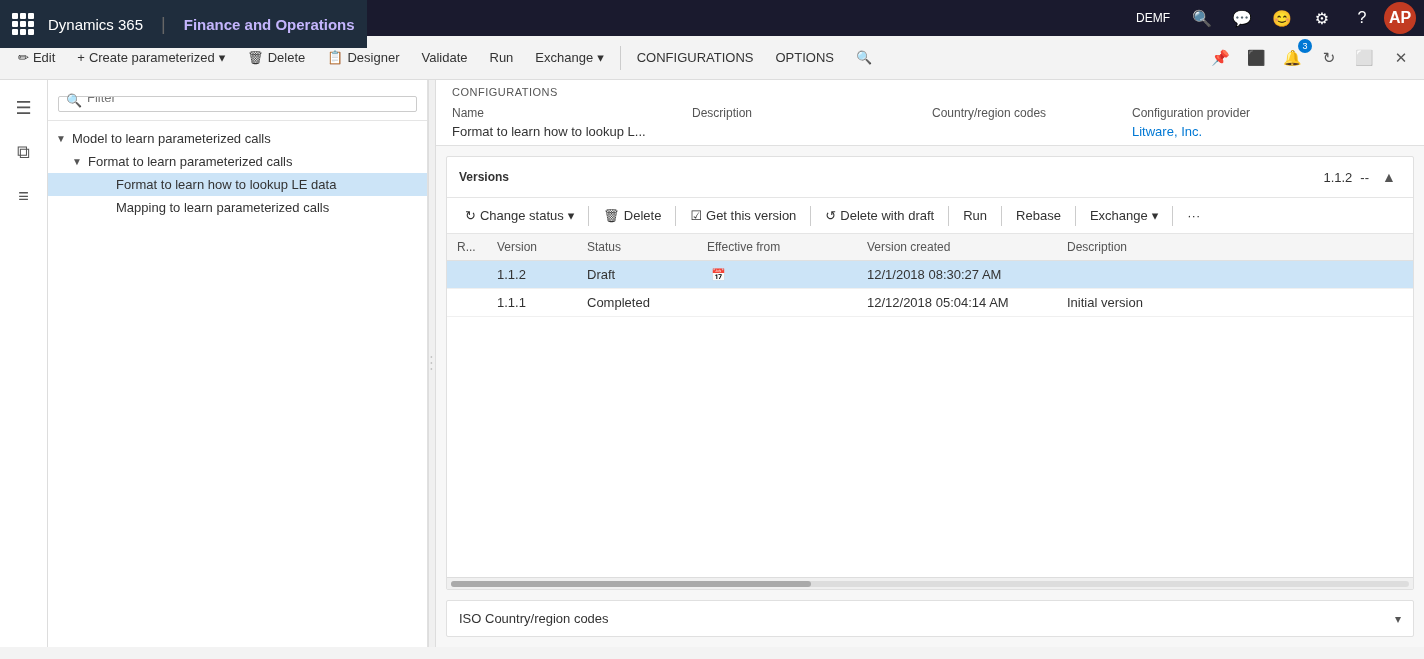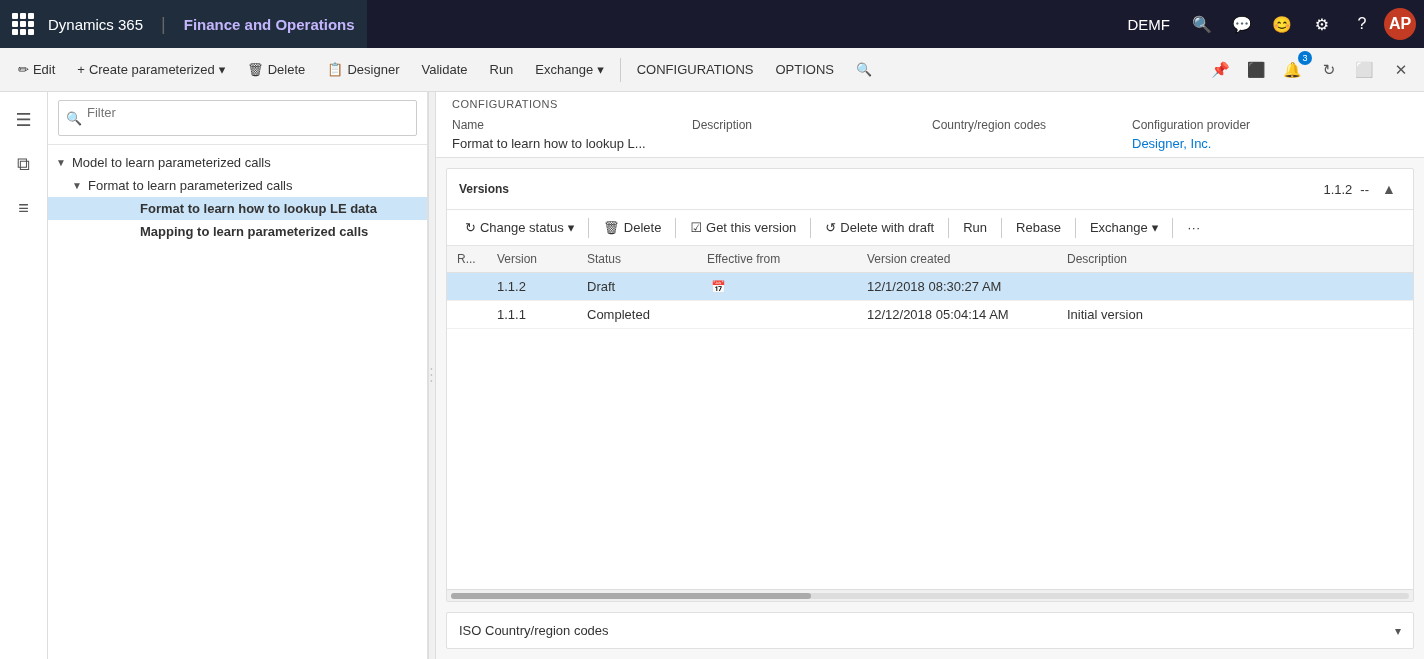--- a/index.html
+++ b/index.html
@@ -1,37 +1,37 @@
 <!DOCTYPE html>
 <html><head>
   <meta charset="utf-8">
   <style>
     * { box-sizing: border-box; margin: 0; padding: 0; font-family: 'Segoe UI', sans-serif; }
     body { width: 1424px; height: 659px; overflow: hidden; background: #f3f3f3; }
 
     
     .top-nav {
       display: flex; 
-      background: #1a1a2e; height: 48px;
+      background: #1a1a2e; height: 36px;
       color: white; flex-shrink: 0;
     }
     .top-nav-left {
       display: flex; align-items: center;
       background: #1f2d3d; height: 48px; padding: 0 12px; gap: 10px;
     }
     .waffle-icon { display: grid; grid-template-columns: repeat(3,6px); grid-template-rows: repeat(3,6px); gap: 2px; }
     .waffle-dot { width: 6px; height: 6px; background: white; border-radius: 1px; }
     .app-name { color: white; font-size: 15px; font-weight: 300; padding-left: 4px; }
     .app-separator { color: #666; font-size: 18px; margin: 0 8px; }
     .app-module { color: #c4b5fd; font-size: 15px; font-weight: 700; }
     .top-nav-right {
       display: flex; align-items: center; margin-left: auto; gap: 4px; padding-right: 8px;
     }
     .nav-item {
-      color: white; font-size: 15px; padding: 4px 10px; cursor: pointer;
+      color: white; font-size: 12px; padding: 4px 10px; cursor: pointer;
       display: flex; align-items: center; gap: 4px;
     }
     .nav-icon-btn {
       width: 36px; height: 36px; display: flex; align-items: center; justify-content: center;
       color: white; cursor: pointer; border-radius: 2px; font-size: 16px;
     }
     .avatar-btn {
       width: 32px; height: 32px; background: #c23b22; border-radius: 50%;
       display: flex; align-items: center; justify-content: center;
       color: white; font-size: 16px; font-weight: bold; cursor: pointer;
@@ -87,21 +87,21 @@
     .left-panel {
       width: 380px; background: #fff;
       border-right: 1px solid #e0e0e0;
       display: flex; flex-direction: column;
     }
     .filter-bar {
       padding: 8px 10px;
       border-bottom: 1px solid #e5e5e5;
     }
     .filter-input {
-      width: 100%; height: 36px;
+      width: 100%; height: 16px;
       border: 1px solid #ccc; border-radius: 2px;
       padding: 0 8px 12px 28px; font-size: 13px;
       color: #333; background: #fff;
       outline: none;
     }
     .filter-wrapper {
       position: relative;
     }
     .filter-search-icon {
       position: absolute; left: 8px; top: 50%; transform: translateY(-50%);
@@ -112,21 +112,21 @@
       flex: 1; overflow-y: auto; padding: 6px 0;
     }
     .tree-node {
       display: flex; align-items: center;
       padding: 4px 8px; cursor: pointer; font-size: 13px; color: #333;
     }
     .tree-node.selected { background: #cce4f7; }
     .tree-toggle { width: 16px; font-size: 10px; color: #555; flex-shrink: 0; }
     .tree-label { flex: 1; }
     .tree-indent-1 { padding-left: 24px; }
-    .tree-indent-2 { padding-left: 76px; font-weight: bold; }
+    .tree-indent-2 { padding-left: 52px; }
 
     
     .drag-handle {
       width: 8px; background: #f0f0f0; cursor: col-resize;
       border-left: 1px solid #ddd; border-right: 1px solid #ddd;
       display: flex; align-items: center; justify-content: center;
     }
     .drag-dots { color: #aaa; font-size: 12px; writing-mode: vertical-rl; letter-spacing: 2px; }
 
     
@@ -373,21 +373,21 @@
       <div class="config-columns">
         <span>Name</span>
         <span>Description</span>
         <span>Country/region codes</span>
         <span>Configuration provider</span>
       </div>
       <div class="config-values">
         <span>Format to learn how to lookup L...</span>
         <span></span>
         <span></span>
-        <span>Designer, Inc.</span>
+        <span>Litware, Inc.</span>
       </div>
     </div>
 
     <div class="versions-section">
       <div class="versions-header">
         <span class="versions-title">Versions</span>
         <span class="versions-badge">1.1.2</span>
         <span class="versions-dash">--</span>
         <div class="versions-collapse-btn">▲</div>
       </div>

